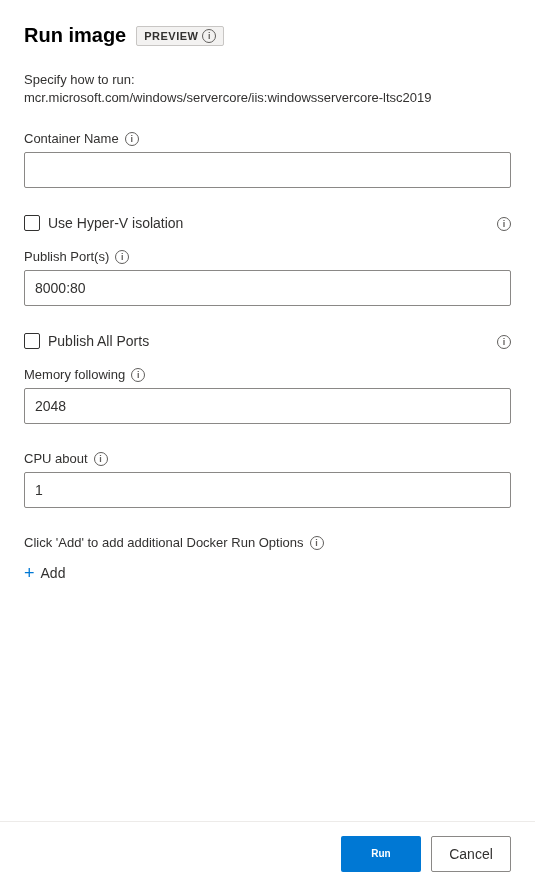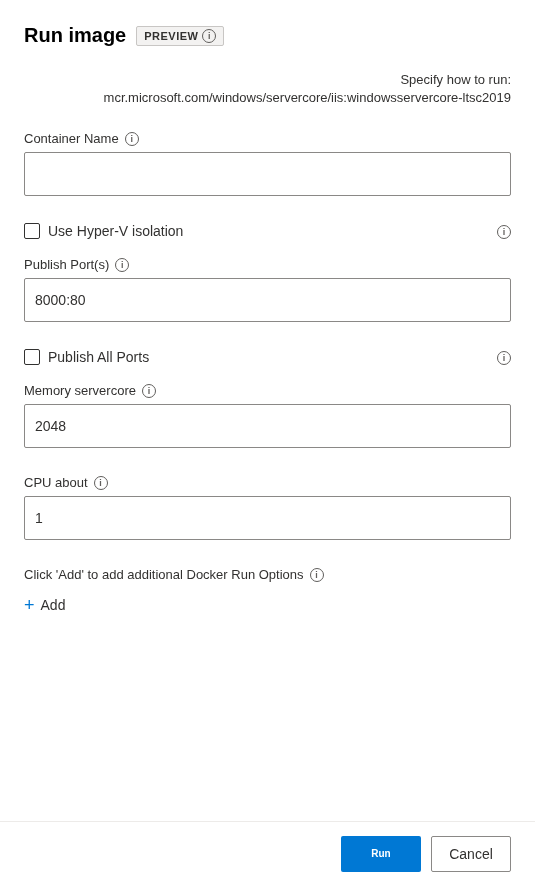--- a/index.html
+++ b/index.html
@@ -51,37 +51,36 @@
       font-size: 9px;
       font-weight: 700;
       cursor: pointer;
       flex-shrink: 0;
     }
     .subtitle {
       font-size: 13px;
       color: #323130;
       margin-bottom: 24px;
       line-height: 1.4;
-      text-align: right;
     }
     .field-group {
       margin-bottom: 27px;
     }
     .field-label {
       display: flex;
       align-items: center;
       gap: 6px;
       font-size: 13px;
       font-weight: 400;
       color: #323130;
       margin-bottom: 6px;
     }
     .text-input {
       width: 100%;
-      height: 44px;
+      height: 36px;
       border: 1px solid #8a8886;
       border-radius: 2px;
       padding: 0 10px;
       font-size: 14px;
       color: #323130;
       outline: none;
       background: #fff;
     }
     .checkbox-row {
       display: flex;
@@ -227,21 +226,21 @@
   </div>
 
   <div class="checkbox-row">
     <input class="checkbox" type="checkbox" id="publishall-checkbox" style="">
     <label class="checkbox-label" for="publishall-checkbox">Publish All Ports</label>
     <span class="info-icon">i</span>
   </div>
 
   <div class="field-group">
     <div class="field-label">
-      <span>Memory servercore</span>
+      <span>Memory following</span>
       <span class="info-icon">i</span>
     </div>
     <input class="text-input" type="text" value="2048" style="">
   </div>
 
   <div class="field-group">
     <div class="field-label">
       <span>CPU about</span>
       <span class="info-icon">i</span>
     </div>

